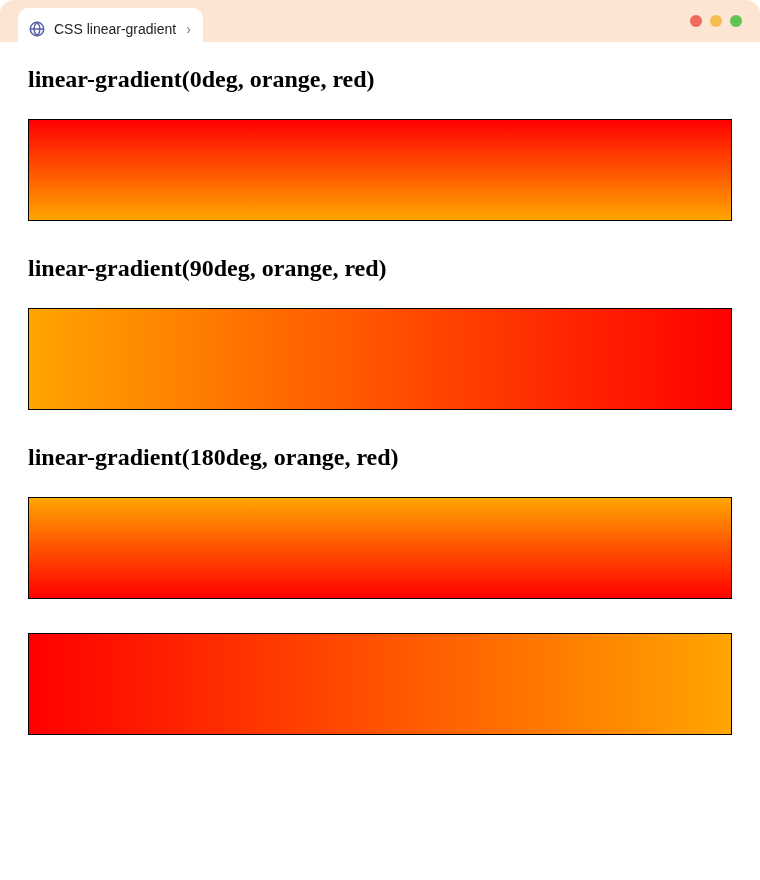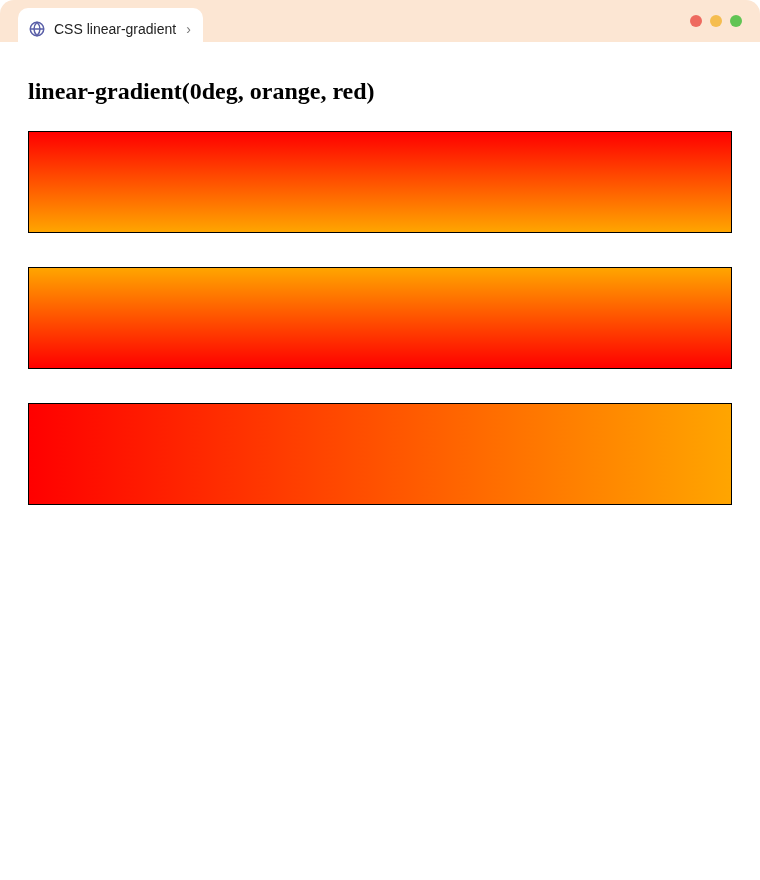--- a/index.html
+++ b/index.html
@@ -65,21 +65,20 @@
 
     .content {
       padding: 24px 28px 30px 28px;
     }
     .example { margin-bottom: 34px; }
     .example h2 {
       font-size: 24px;
       font-weight: bold;
       margin-bottom: 26px;
       color: #000;
-      margin-top: 12px;
     }
     .swatch {
       width: 100%;
       height: 102px;
       border: 1px solid #000;
     }
   </style>
 </head>
 <body>
 
@@ -103,22 +102,27 @@
     </div>
   </div>
 
   <div class="content">
 
     <div class="example">
       <h2>linear-gradient(0deg, orange, red)</h2>
       <div class="swatch" style="background:linear-gradient(0deg, orange, red);"></div>
     </div>
 
+    <div class="example">
+      <h2>linear-gradient(90deg, orange, red)</h2>
+      <div class="swatch" style="background:linear-gradient(90deg, orange, red);"></div>
+    </div>
 
     <div class="example">
+      <h2>linear-gradient(180deg, orange, red)</h2>
       <div class="swatch" style="background:linear-gradient(180deg, orange, red);"></div>
     </div>
 
     <div class="example">
       <div class="swatch" style="background:linear-gradient(270deg, orange, red);"></div>
     </div>
 
   </div>
 </div>
 

